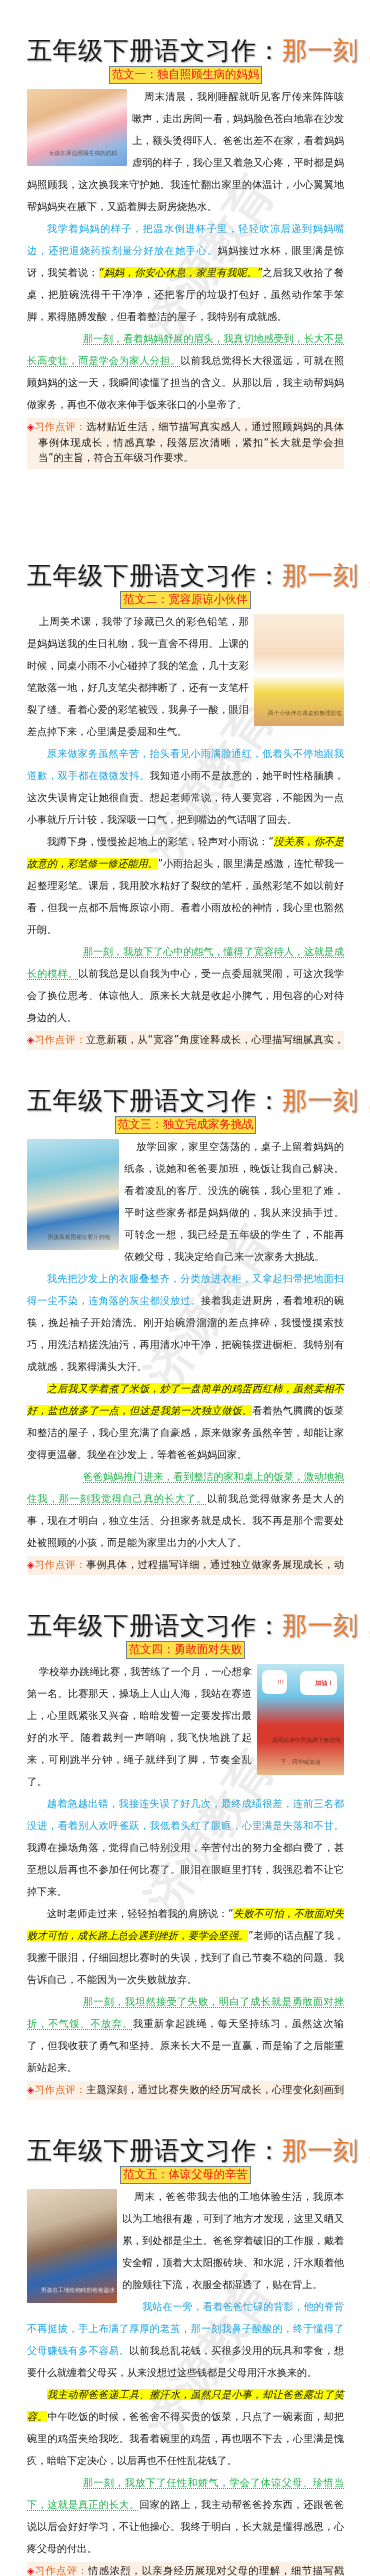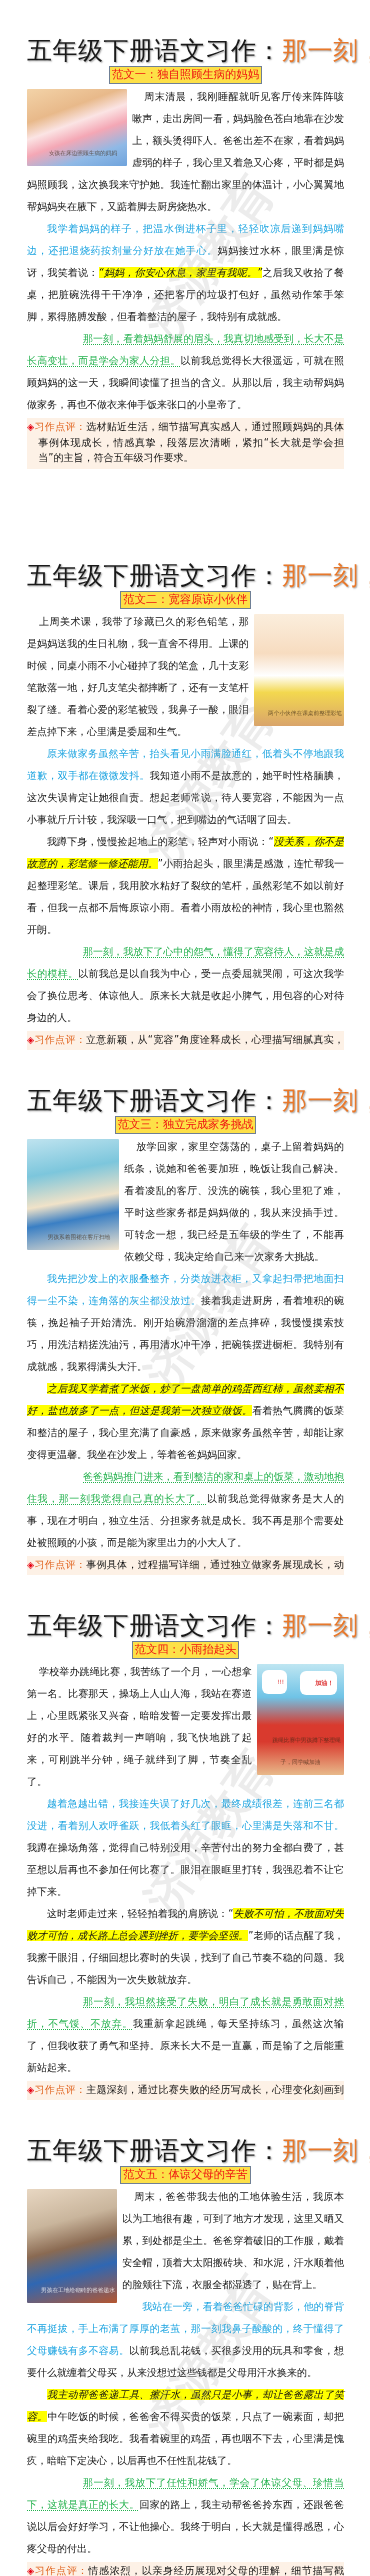--- a/index.html
+++ b/index.html
@@ -143,21 +143,21 @@
     <p><span class="blue">我先把沙发上的衣服叠整齐，分类放进衣柜，又拿起扫帚把地面扫得一尘不染，连角落的灰尘都没放过。</span><span>接着我走进厨房，看着堆积的碗筷，挽起袖子开始清洗。刚开始碗滑溜溜的差点摔碎，我慢慢摸索技巧，用洗洁精搓洗油污，再用清水冲干净，把碗筷摆进橱柜。我特别有成就感，我累得满头大汗。</span></p>
     <p><span class="hl">之后我又学着煮了米饭，炒了一盘简单的鸡蛋西红柿，虽然卖相不好，盐也放多了一点，但这是我第一次独立做饭。</span><span>看着热气腾腾的饭菜和整洁的屋子，我心里充满了自豪感，原来做家务虽然辛苦，却能让家变得更温馨。我坐在沙发上，等着爸爸妈妈回家。</span></p>
     <p><span class="green">爸爸妈妈推门进来，看到整洁的家和桌上的饭菜，激动地抱住我，那一刻我觉得自己真的长大了。</span><span>以前我总觉得做家务是大人的事，现在才明白，独立生活、分担家务就是成长。我不再是那个需要处处被照顾的小孩，而是能为家里出力的小大人了。</span></p>
   </div>
   <div class="comment"><span class="diamond">◈</span><span class="c-label">习作点评：</span><span>事例具体，过程描写详细，通过独立做家务展现成长，动作描写生动，重点句强化主题，充满生活气息，体现了孩子的独立意识觉醒。</span></div>
 </section>
 
 <section class="page">
   <div class="watermark">济源教育</div>
   <h1 class="title"><span class="t-black">五年级下册语文习作：</span><span class="t-orange">那一刻，我长大了</span></h1>
-  <div class="subtitle-wrap"><span class="subtitle">范文四：小雨抬起头</span></div>
+  <div class="subtitle-wrap"><span class="subtitle">范文四：勇敢面对失败</span></div>
   <div class="essay">
     <p class="first">
       <span class="pic right" style="display:block;width:87px;height:111px;background:linear-gradient(180deg,#bfe6f2 0%,#6fc3e6 30%,#d93a2e 55%,#d93a2e 70%,#e8b98a 100%);">
         <span style="position:absolute;left:5.2px;top:5.2px;background:#fff;border-radius:6.2px;padding:1px 3.1px;font-size:5.7px;color:#d33;">!!!</span>
         <span style="position:absolute;right:7.2px;top:6.2px;background:#fff;border-radius:6.2px;padding:1px 3.1px;font-size:6.2px;color:#d33;font-weight:bold;">加油！</span>
         <span class="cap">跳绳比赛中男孩蹲下整理绳子，同学喊加油</span>
       </span>
       <span>学校举办跳绳比赛，我苦练了一个月，一心想拿第一名。比赛那天，操场上人山人海，我站在赛道上，心里既紧张又兴奋，暗暗发誓一定要发挥出最好的水平。随着裁判一声哨响，我飞快地跳了起来，可刚跳半分钟，绳子就绊到了脚，节奏全乱了。</span>
     </p>
     <p><span class="blue">越着急越出错，我接连失误了好几次，最终成绩很差，连前三名都没进，看着别人欢呼雀跃，我低着头红了眼眶，心里满是失落和不甘。</span><span>我蹲在操场角落，觉得自己特别没用，辛苦付出的努力全都白费了，甚至想以后再也不参加任何比赛了。眼泪在眼眶里打转，我强忍着不让它掉下来。</span></p>

